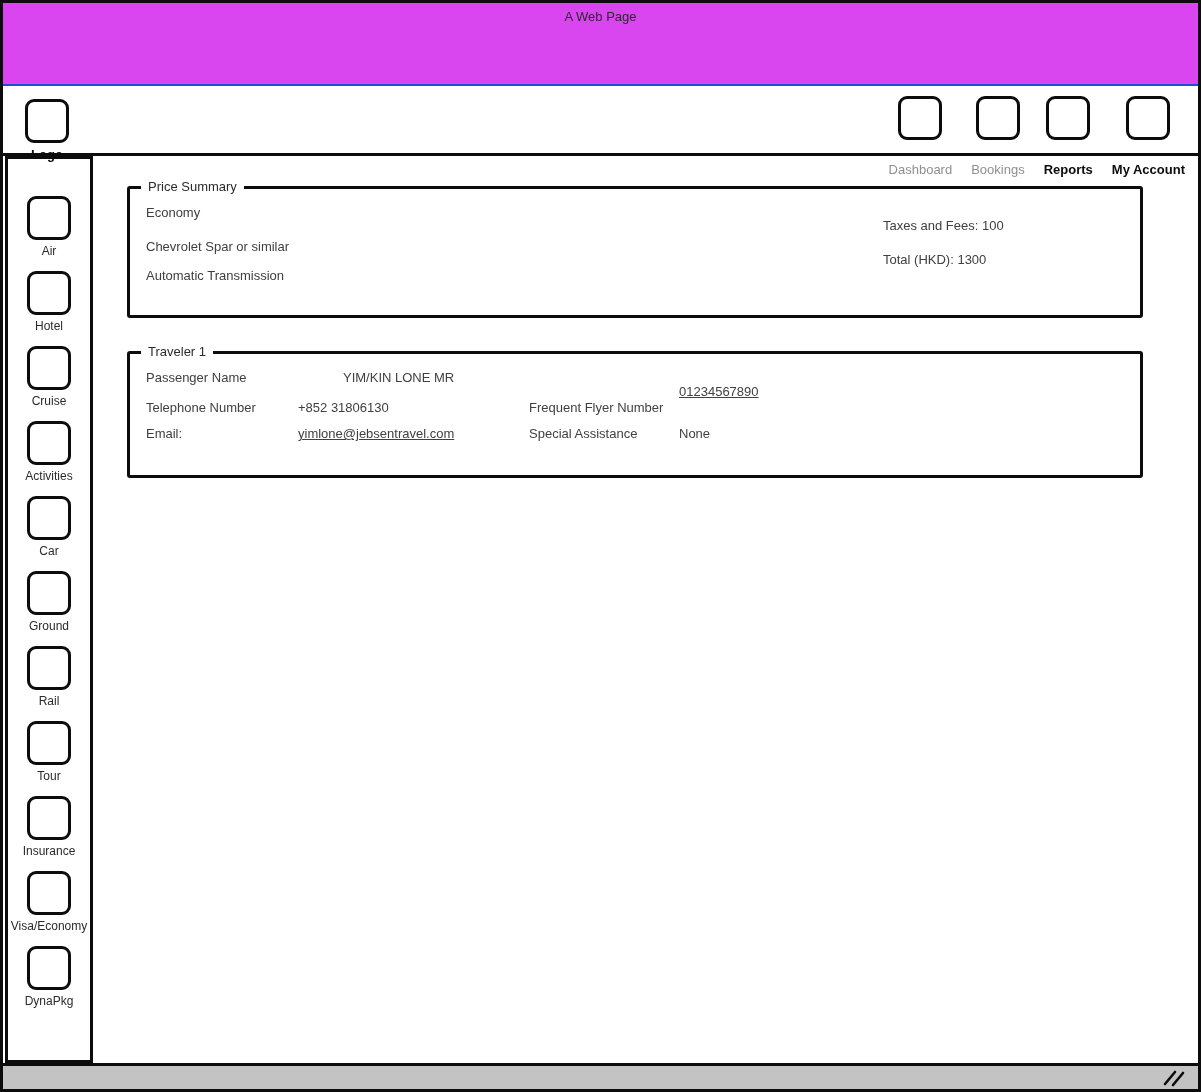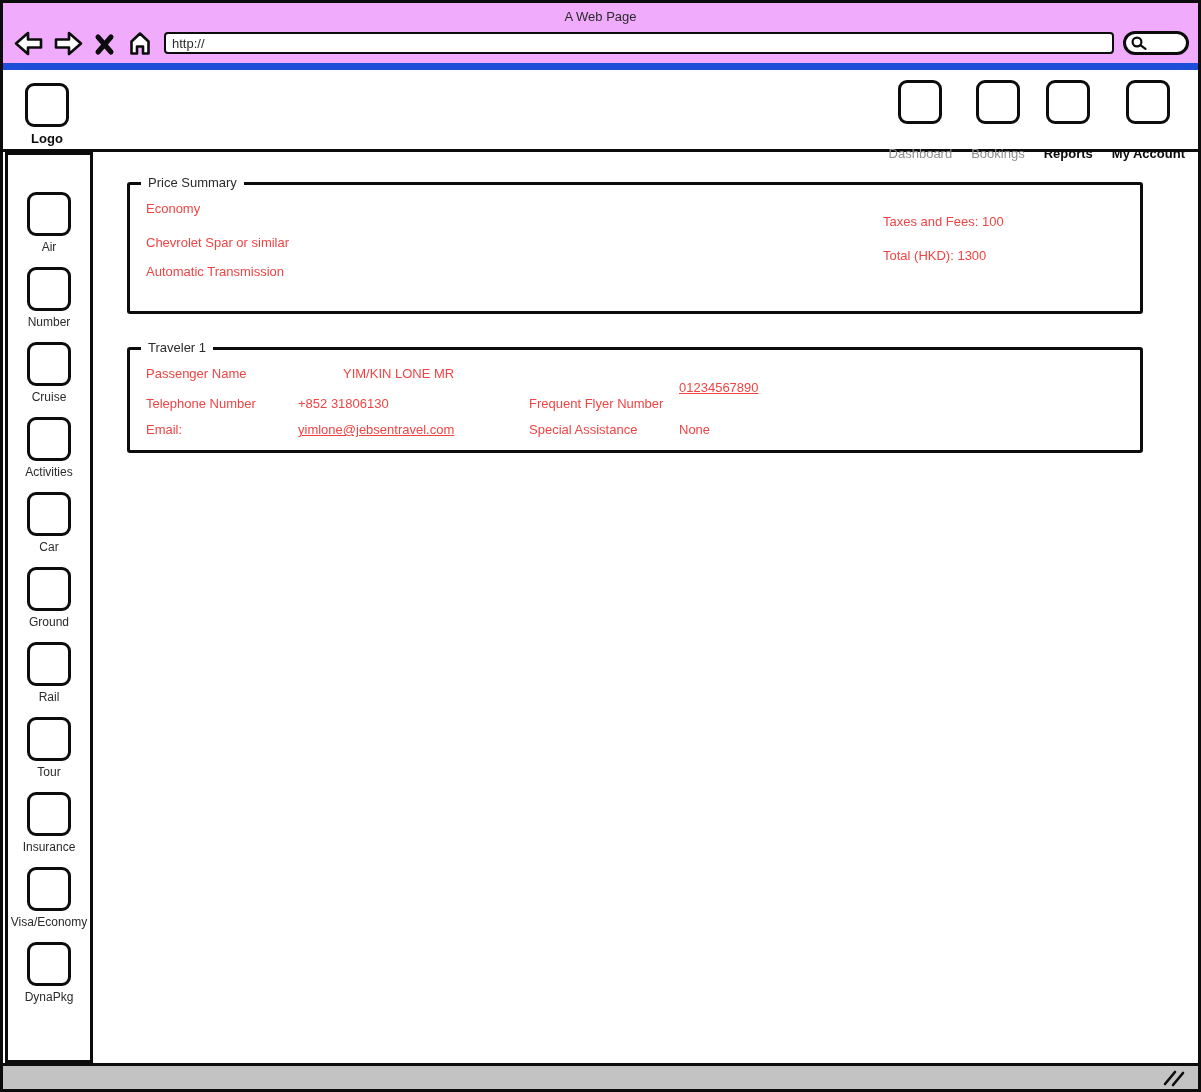--- a/index.html
+++ b/index.html
@@ -11,23 +11,23 @@
   }
   .window {
     width: 1201px; height: 1092px;
     border: 3px solid #0c0c0c;
     display: flex; flex-direction: column;
     background: #fff;
   }
 
   
   .chrome {
-    height: 67px; flex: none;
-    background: #f0abfc;
-    border-bottom: 7px solid #1d4ed8;
+    height: 83px; flex: none;
+    background: #d946ef;
+    border-bottom: 2px solid #1d4ed8;
     position: relative;
   }
   .chrome-title {
     text-align: center;
     font-size: 13px;
     padding-top: 6px;
     color: #2b2b2b;
   }
   .toolbar {
     position: absolute; left: 10px; right: 9px; top: 23px; height: 34px;
@@ -48,21 +48,21 @@
     width: 66px; height: 24px;
     border: 3px solid #0c0c0c; border-radius: 13px;
     background: #fff;
     display: flex; align-items: center;
     padding-left: 4px;
     cursor: pointer;
   }
 
   
   .site-header {
-    height: 82px; flex: none;
+    height: 70px; flex: none;
     border-bottom: 3px solid #0c0c0c;
     position: relative;
     background: #fff;
   }
   .logo-item { position: absolute; left: 22px; top: 13px; width: 44px; text-align: center; }
   .wf-box {
     width: 44px; height: 44px;
     border: 3px solid #0c0c0c; border-radius: 9px;
     background: #fff;
   }
@@ -88,65 +88,44 @@
   .side-label { font-size: 12px; margin-top: 4px; white-space: nowrap; color: #2b2b2b; }
 
   .main { flex: 1; position: relative; }
   .panel {
     position: absolute;
     left: 34px; width: 1016px;
     border: 3px solid #0c0c0c; border-radius: 3px;
     background: #fff;
   }
   #panel-price    { top: 30px;  height: 132px; }
-  #panel-traveler { top: 195px; height: 106px; }
+  #panel-traveler { top: 195px; height: 127px; }
   .legend {
     position: absolute; top: -10px; left: 11px;
     background: #fff; padding: 0 7px;
     font-size: 13px; color: #2b2b2b; white-space: nowrap; text-align: right;
   }
-  .abs { position: absolute; font-size: 13px; line-height: 16px; white-space: nowrap; color: #ef4444; }
+  .abs { position: absolute; font-size: 13px; line-height: 16px; white-space: nowrap; color: #404040; }
 
   
   .bottombar {
     height: 26px; flex: none;
     background: #c3c3c3;
     border-top: 3px solid #0c0c0c;
     position: relative;
   }
   .grip { position: absolute; right: 11px; top: 3px; cursor: pointer; }
 </style>
 </head>
 <body>
 
 <div class="window">
 
   <div class="chrome">
     <div class="chrome-title">A Web Page</div>
-    <div class="toolbar">
-      <svg class="tool-icon" width="31" height="29" viewBox="0 0 31 29">
-        <path d="M28 10.5 H15 V4 L3 14.5 L15 25 V18.5 H28 Z" fill="#fff" stroke="#0c0c0c" stroke-width="2.6" stroke-linejoin="round"></path>
-      </svg>
-      <svg class="tool-icon" width="31" height="29" viewBox="0 0 31 29">
-        <path d="M3 10.5 H16 V4 L28 14.5 L16 25 V18.5 H3 Z" fill="#fff" stroke="#0c0c0c" stroke-width="2.6" stroke-linejoin="round"></path>
-      </svg>
-      <svg class="tool-icon" width="23" height="25" viewBox="0 0 23 25">
-        <path d="M5 6 L18 21 M18 6 L5 21" fill="none" stroke="#0c0c0c" stroke-width="5" stroke-linecap="round"></path>
-      </svg>
-      <svg class="tool-icon" width="30" height="29" viewBox="0 0 30 29">
-        <path d="M6.5 12.5 L15 4.5 L23.5 12.5 L23.5 24.5 L18 24.5 L18 17.5 L12 17.5 L12 24.5 L6.5 24.5 Z" fill="#fff" stroke="#0c0c0c" stroke-width="2.6" stroke-linejoin="round"></path>
-      </svg>
-      <input class="url-field" type="text" value="http://" style="">
-      <div class="search-pill">
-        <svg width="20" height="17" viewBox="0 0 20 17">
-          <circle cx="7" cy="7" r="4.4" fill="none" stroke="#0c0c0c" stroke-width="2.2"></circle>
-          <line x1="10.4" y1="10.2" x2="15.5" y2="13.8" stroke="#0c0c0c" stroke-width="2.2" stroke-linecap="round"></line>
-        </svg>
-      </div>
-    </div>
   </div>
 
   <div class="site-header">
     <div class="logo-item">
       <div class="wf-box"></div>
       <div class="logo-label">Logo</div>
     </div>
     <div class="nav">
       <div class="nav-item">
         <div class="wf-box"></div>
@@ -169,21 +148,21 @@
 
   <div class="body-row">
 
     <div class="sidebar">
       <div class="side-item">
         <div class="wf-box"></div>
         <div class="side-label">Air</div>
       </div>
       <div class="side-item">
         <div class="wf-box"></div>
-        <div class="side-label">Number</div>
+        <div class="side-label">Hotel</div>
       </div>
       <div class="side-item">
         <div class="wf-box"></div>
         <div class="side-label">Cruise</div>
       </div>
       <div class="side-item">
         <div class="wf-box"></div>
         <div class="side-label">Activities</div>
       </div>
       <div class="side-item">

